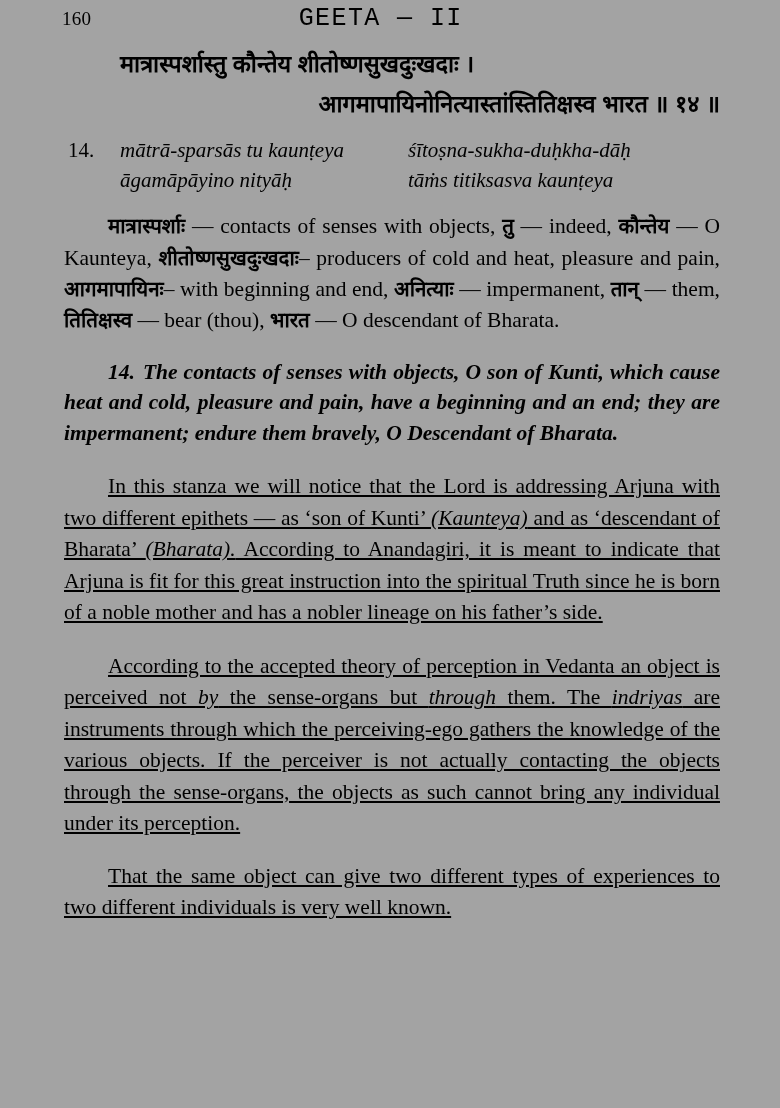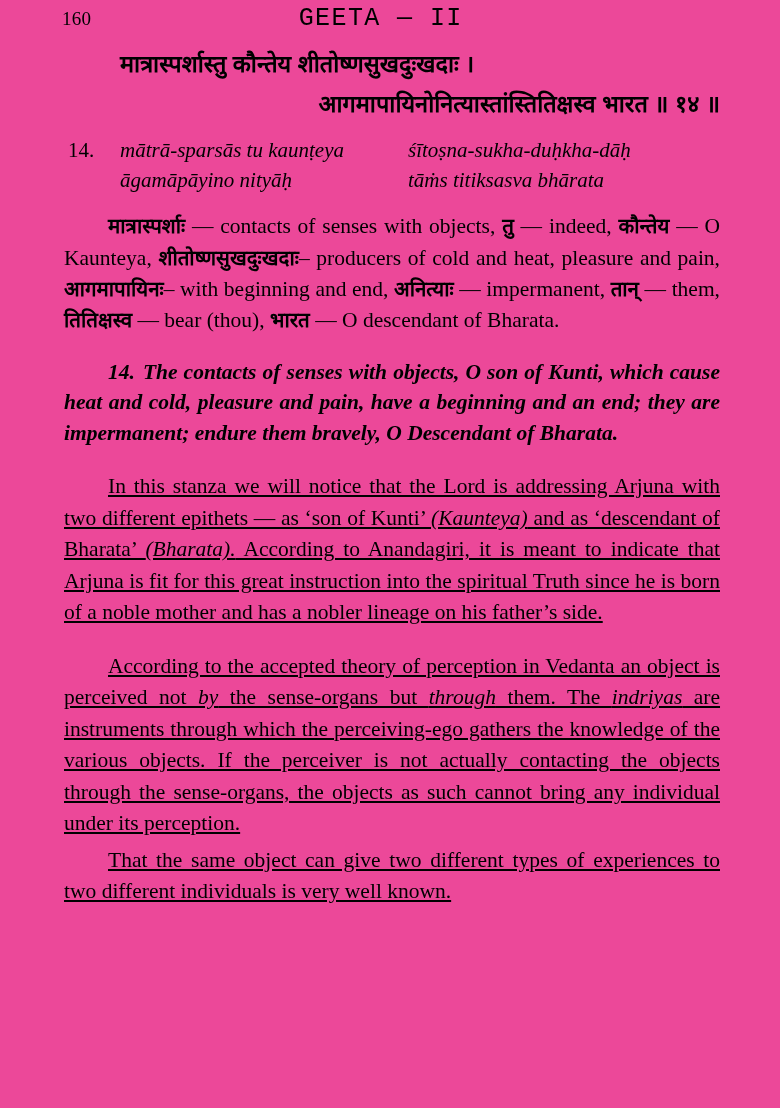--- a/index.html
+++ b/index.html
@@ -11,21 +11,21 @@
     width: 780px;
     height: 1108px;
     overflow: hidden;
     font-family: "Liberation Serif", "DejaVu Serif", serif;
     color: #000000;
   }
   .page {
     position: relative;
     width: 780px;
     height: 1108px;
-    background: #ec4899;
+    background: #a3a3a3;
     box-sizing: border-box;
   }
 
   
   .running-head {
     position: absolute;
     left: 62px;
     right: 62px;
     top: 4px;
     height: 24px;
@@ -126,21 +126,21 @@
 
   
   .para {
     margin-top: 22px;
     font-size: 21.5px;
     line-height: 1.465;
     text-align: justify;
     text-indent: 44px;
     text-decoration: underline;
   }
-  .para.tight { margin-top: 5px; }
+  .para.tight { margin-top: 21px; }
   .para i { font-style: italic; }
 </style>
 </head>
 <body>
 
 <div class="page">
 
   <div class="running-head">
     <span class="folio">160</span>
     <span class="head-title">GEETA — II</span>
@@ -153,21 +153,21 @@
       <div class="verse-line l2">आगमापायिनो঄नित्यास्तांस्तितिक्षस्व भारत ॥ १४ ॥</div>
     </div>
 
     <div class="translit">
       <div class="translit-row">
         <span class="translit-num">14.</span>
         <span class="translit-body"><span class="translit-a">mātrā-sparsās tu kaunṭeya</span><span>śītoṣna-sukha-duḥkha-dāḥ</span></span>
       </div>
       <div class="translit-row">
         <span class="translit-num"></span>
-        <span class="translit-body"><span class="translit-a">āgamāpāyino nityāḥ</span><span>tāṁs titiksasva bhārata</span></span>
+        <span class="translit-body"><span class="translit-a">āgamāpāyino nityāḥ</span><span>tāṁs titiksasva kaunṭeya</span></span>
       </div>
     </div>
 
     <div class="gloss"><span class="dev">मात्रास्पर्शाः</span><span> — contacts of senses with objects, </span><span class="dev">तु</span><span> — indeed, </span><span class="dev">कौन्तेय</span><span> — O Kaunteya, </span><span class="dev">शीतोष्णसुखदुःखदाः</span><span>– producers of cold and heat, pleasure and pain, </span><span class="dev">आगमापायिनः</span><span>– with beginning and end, </span><span class="dev">अनित्याः</span><span> — impermanent, </span><span class="dev">तान्</span><span> — them, </span><span class="dev">तितिक्षस्व</span><span> — bear (thou), </span><span class="dev">भारत</span><span> — O descendant of Bharata.</span></div>
 
     <div class="translation">
       <span class="tnum">14.</span><span>The contacts of senses with objects, O son of Kunti, which cause heat and cold, pleasure and pain, have a beginning and an end; they are impermanent; endure them bravely, O Descendant of Bharata.</span>
     </div>
 
     <div class="para"><span>In this stanza we will notice that the Lord is addressing Arjuna with two different epithets — as ‘son of Kunti’ </span><i>(Kaunteya)</i><span> and as ‘descendant of Bharata’ </span><i>(Bharata).</i><span> According to Anandagiri, it is meant to indicate that Arjuna is fit for this great instruction into the spiritual Truth since he is born of a noble mother and has a nobler lineage on his father’s side.</span></div>

